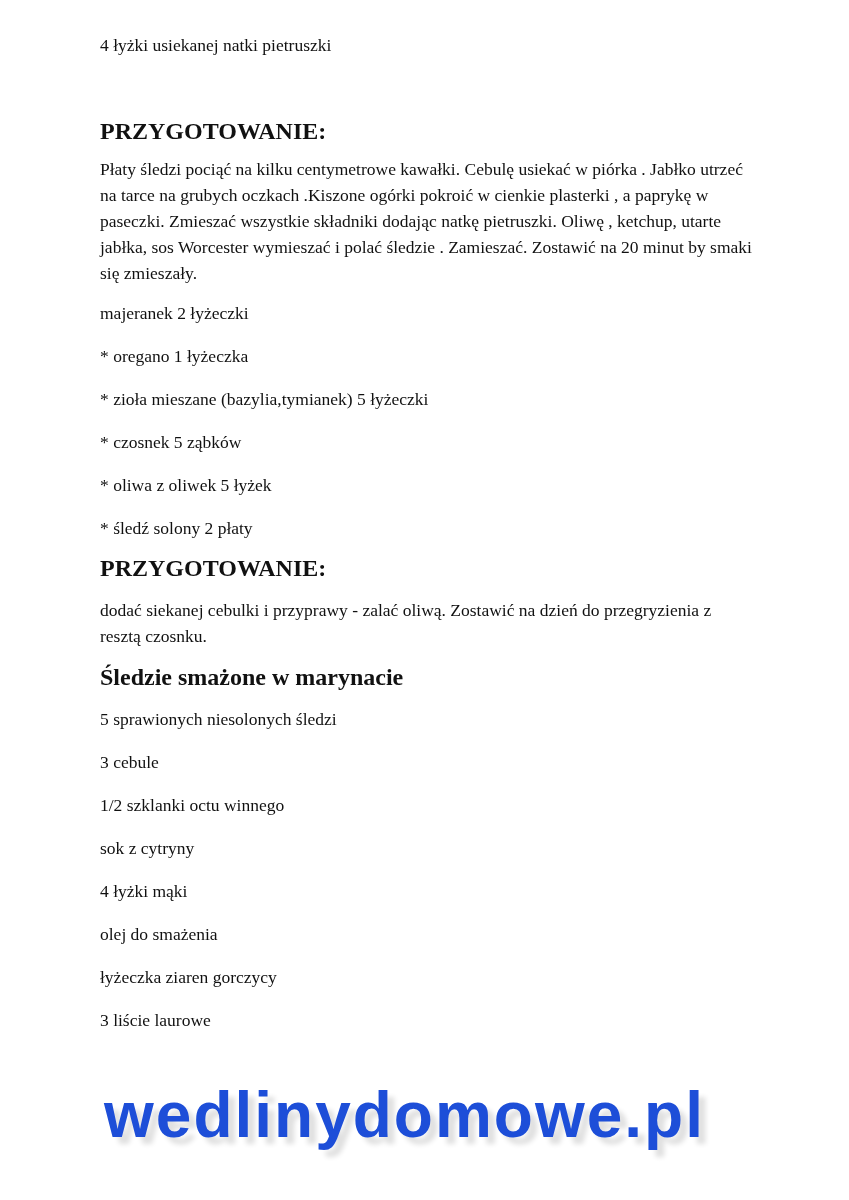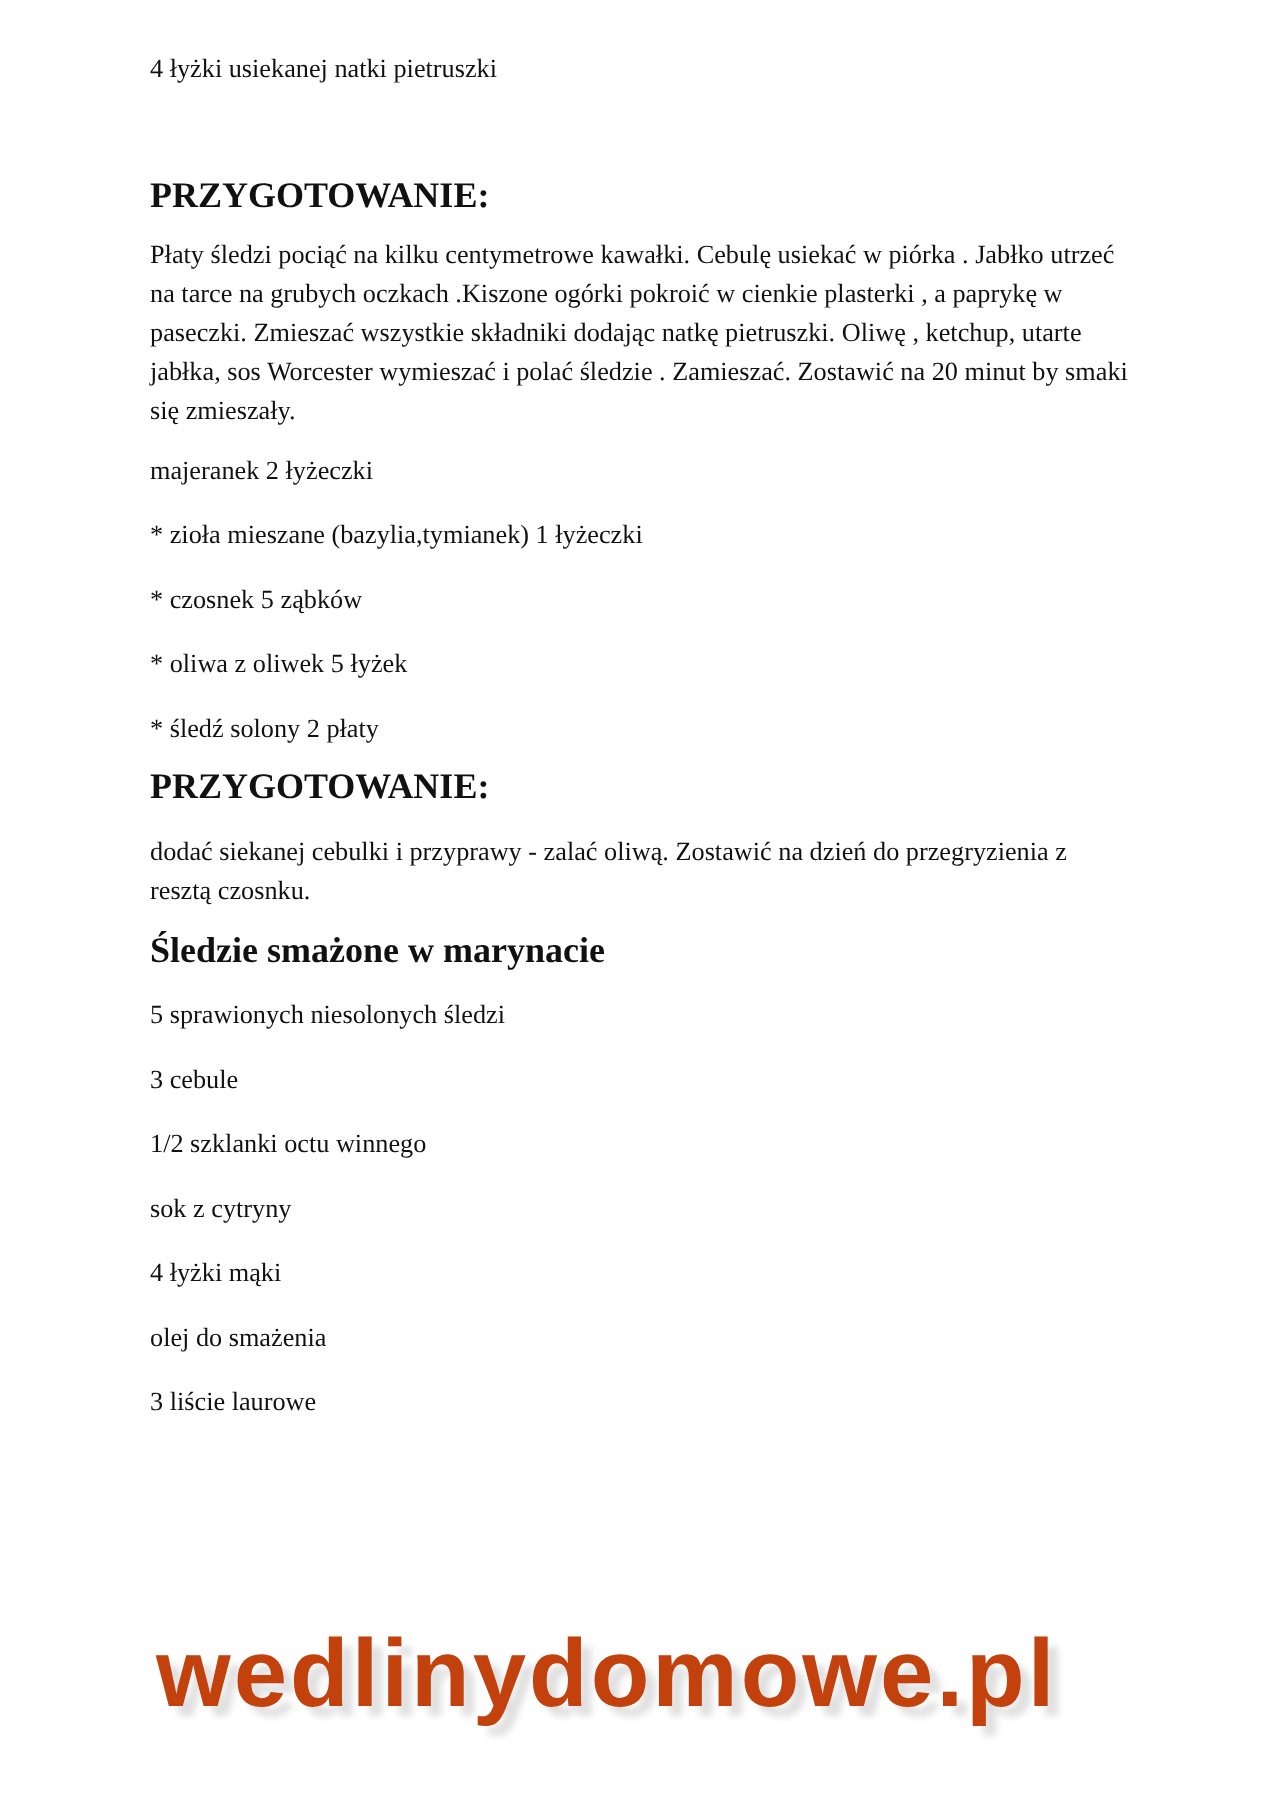--- a/index.html
+++ b/index.html
@@ -37,55 +37,57 @@
   .mb60 { margin-bottom: 60px !important; }
   .watermark {
     position: absolute;
     left: 104px;
     top: 1083px;
     font-family: "Liberation Sans", "DejaVu Sans", sans-serif;
     font-weight: bold;
     font-size: 64px;
     line-height: 64px;
     letter-spacing: 2px;
-    color: #c2410c;
+    color: #1d4ed8;
     text-shadow: 7px 7px 5px #e0e0e0;
     white-space: nowrap;
     user-select: none;
   }
 </style>
 </head>
 <body>
 
 <div class="page">
   <div class="doc">
 
     <p class="line mb60">4 łyżki usiekanej natki pietruszki</p>
 
     <p class="heading mb12">PRZYGOTOWANIE:</p>
 
     <p class="para mb14">Płaty śledzi pociąć na kilku centymetrowe kawałki. Cebulę usiekać w piórka . Jabłko utrzeć na tarce na grubych oczkach .Kiszone ogórki pokroić w cienkie plasterki , a paprykę w paseczki. Zmieszać wszystkie składniki dodając natkę pietruszki. Oliwę , ketchup, utarte jabłka, sos Worcester wymieszać i polać śledzie . Zamieszać. Zostawić na 20 minut by smaki się zmieszały.</p>
 
 
     <p class="line">majeranek 2 łyżeczki</p>
-    <p class="line">* zioła mieszane (bazylia,tymianek) 1 łyżeczki</p>
+    <p class="line">* oregano 1 łyżeczka</p>
+    <p class="line">* zioła mieszane (bazylia,tymianek) 5 łyżeczki</p>
     <p class="line">* czosnek 5 ząbków</p>
     <p class="line">* oliwa z oliwek 5 łyżek</p>
     <p class="line mb14">* śledź solony 2 płaty</p>
 
     <p class="heading">PRZYGOTOWANIE:</p>
 
     <p class="para mb15">dodać siekanej cebulki i przyprawy - zalać oliwą. Zostawić na dzień do przegryzienia z resztą czosnku.</p>
 
     <p class="heading">Śledzie smażone w marynacie</p>
 
     <p class="line">5 sprawionych niesolonych śledzi</p>
     <p class="line">3 cebule</p>
     <p class="line">1/2 szklanki octu winnego</p>
     <p class="line">sok z cytryny</p>
     <p class="line">4 łyżki mąki</p>
     <p class="line">olej do smażenia</p>
+    <p class="line">łyżeczka ziaren gorczycy</p>
     <p class="line">3 liście laurowe</p>
 
   </div>
 
   <div class="watermark">wedlinydomowe.pl</div>
 </div>
 
 </body></html>

